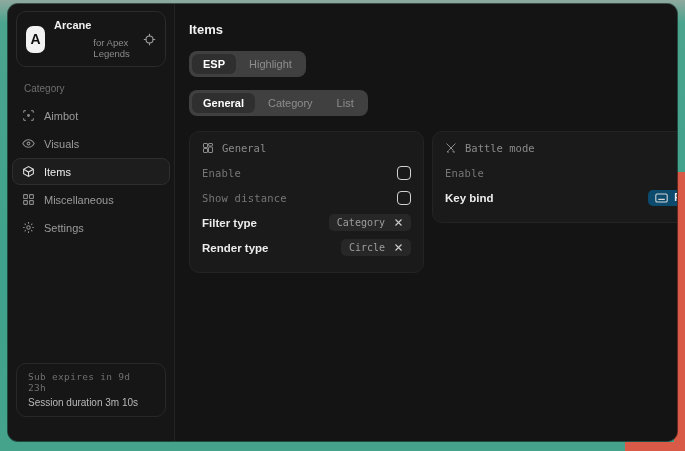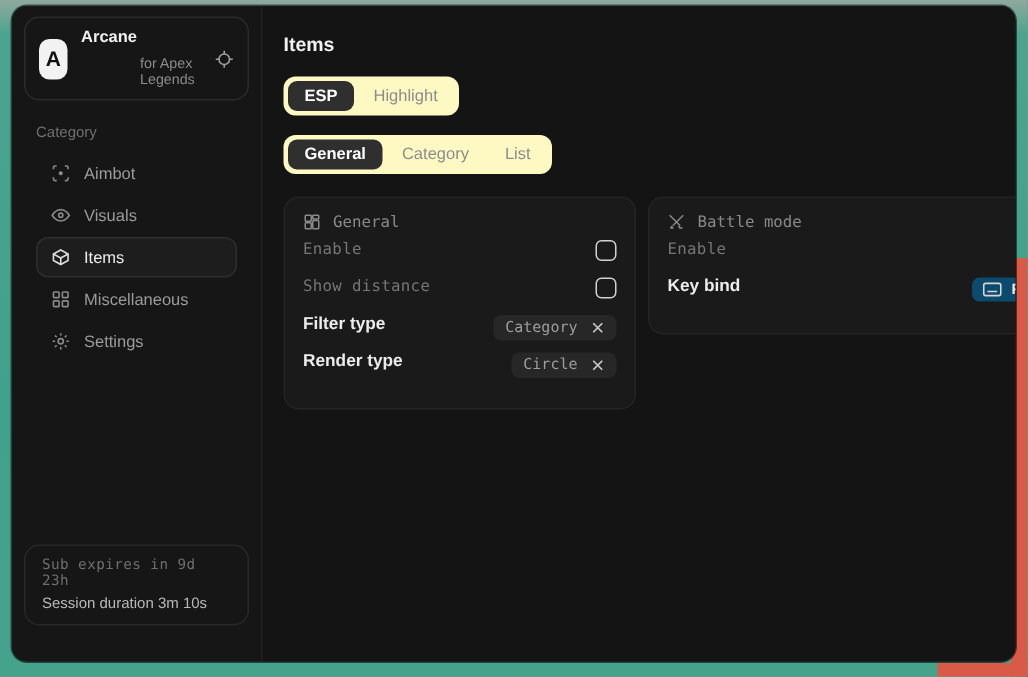--- a/index.html
+++ b/index.html
@@ -26,53 +26,53 @@
   }
   .logo { width:27px; height:27px; background:#f2f2f2; border-radius:7px; color:#111;
     display:flex; align-items:center; justify-content:center; font-weight:bold; font-size:14px; }
   .brand-text { display:flex; gap:2px; }
   .brand-title { color:#f0f0f0; font-size:11px; font-weight:bold; }
   .brand-sub { color:#8b8b8b; font-size:9.5px;margin-top:18px; }
   .brand-ico { margin-left:auto; color:#a0a0a0; display:flex; }
 
   .cat-label { color:#6e6e6e; font-size:10px; margin:12px 16px 8px 16px; }
 
-  .nav { display:flex; flex-direction:column; padding:0 16px; }
+  .nav { display:flex; flex-direction:column; padding:0 4px; }
   .nav-item {
     display:flex; align-items:center; gap:9px; height:27px; padding:0 9px; margin-bottom:1px;
     color:#9b9b9b; font-size:11px; border:1px solid transparent; border-radius:8px; cursor:pointer;
   }
   .nav-item .ni { display:flex; color:#8a8a8a; }
   .nav-item.active { background:#1d1d1d; border-color:#2e2e2e; color:#ededed; }
   .nav-item.active .ni { color:#dcdcdc; }
 
   .side-footer {
     margin:auto 8px 24px 8px; border:1px solid #282828; border-radius:10px; padding:7px 11px 8px 11px;
     display:flex; flex-direction:column; gap:4px;
   }
   .foot-l1 { font-family:"DejaVu Sans Mono", monospace; color:#6f6f6f; font-size:9.5px; letter-spacing:.3px; }
   .foot-l2 { color:#b9b9b9; font-size:10px; }
 
   
   .main { flex:1; background:#141414; padding:14px 14px 0 14px; display:flex; flex-direction:column; }
   .page-title { color:#f2f2f2; font-size:13px; font-weight:bold; margin:4px 0 14px 0; }
 
-  .tabbar { display:inline-flex; align-self:flex-start; background:#fef9c3; border-radius:8px; padding:3px; gap:2px; margin-bottom:13px; }
+  .tabbar { display:inline-flex; align-self:flex-start; background:#404040; border-radius:8px; padding:3px; gap:2px; margin-bottom:13px; }
   .tab { padding:4px 11px; border-radius:6px; color:#8d8d8d; font-size:11px; cursor:pointer; }
   .tab.active { background:#2f2f2f; color:#ffffff; font-weight:bold; }
 
   .panels { display:flex; gap:8px; align-items:flex-start; margin-top:2px; }
   .panel { background:#1a1a1a; border:1px solid #242424; border-radius:10px; padding:10px 12px 12px 12px; }
   .panel-general { width:235px; }
   .panel-battle  { width:274px; }
   .panel-head { display:flex; align-items:center; gap:8px; color:#8a8a8a;
     font-family:"DejaVu Sans Mono", monospace; font-size:10.5px; margin-bottom:6px; }
   .panel-head .pi { display:flex; color:#8a8a8a; }
 
-  .row { display:flex; align-items:flex-start; justify-content:space-between; min-height:25px; }
+  .row { display:flex; align-items:center; justify-content:space-between; min-height:25px; }
   .lbl-dim { font-family:"DejaVu Sans Mono", monospace; color:#767676; font-size:10.5px; letter-spacing:.2px; }
   .lbl-bright { color:#ececec; font-size:11.5px; font-weight:bold; }
 
   .checkbox { width:14px; height:14px; border:1.5px solid #d2d2d2; border-radius:4px; background:transparent; cursor:pointer; }
 
   .select-pill { display:flex; align-items:center; gap:9px; background:#272727; border-radius:5px;
     padding:3px 8px; cursor:pointer; }
   .select-val { font-family:"DejaVu Sans Mono", monospace; color:#9d9d9d; font-size:10px; }
   .x-ico { display:flex; color:#cccccc; cursor:pointer; }
 

